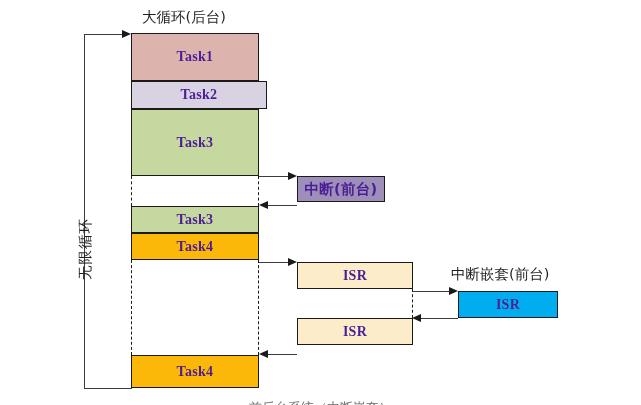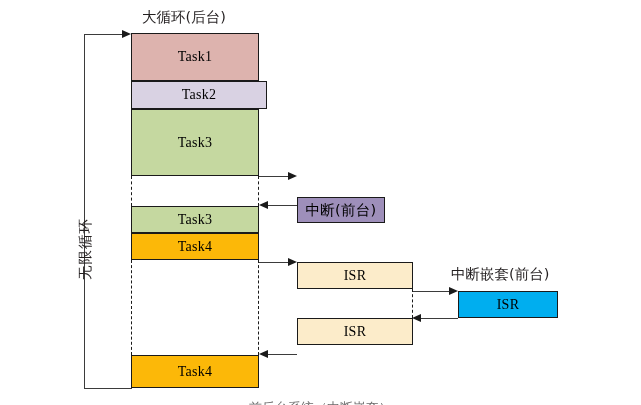--- a/index.html
+++ b/index.html
@@ -20,29 +20,29 @@
   }
 
   
   .box {
     position: absolute;
     box-sizing: border-box;
     border: 1.3px solid #1a1a1a;
     display: flex;
     align-items: center;
     justify-content: center;
-    color: #000000;
+    color: #4c1d95;
     font-size: 14px;
     letter-spacing: .3px;
     white-space: nowrap;
+    font-weight: bold;
   }
   .box.cjk {
     font-family: "DejaVu Sans", "Liberation Sans", sans-serif;
     font-size: 14.5px;
-    margin-top: 21px;
   }
 
   
   .label {
     position: absolute;
     color: #231f20;
     font-family: "DejaVu Sans", "Liberation Sans", sans-serif;
     font-size: 14.5px;
     white-space: nowrap;
   }

